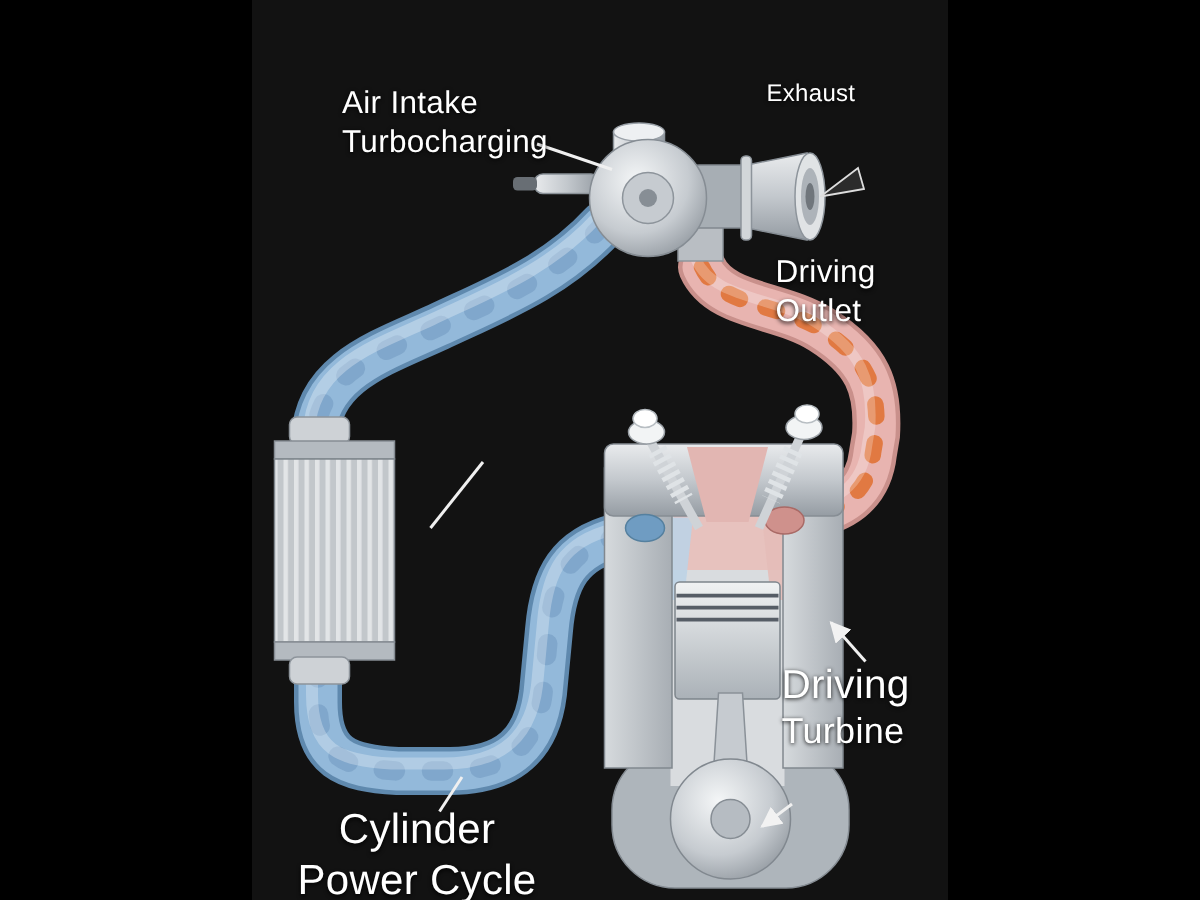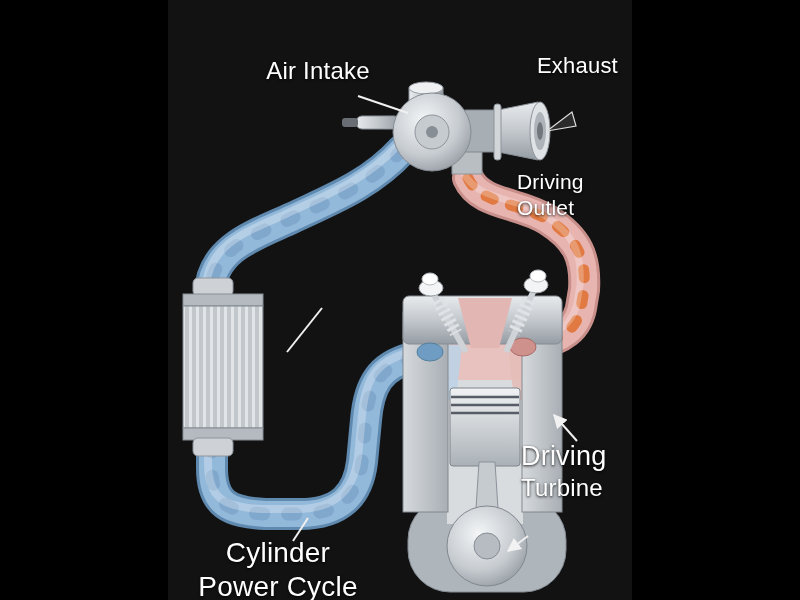--- a/index.html
+++ b/index.html
@@ -11,22 +11,22 @@
     position:absolute;left:168px;top:0;width:464px;height:600px;
     background:#121212;
   }
   svg.diagram{position:absolute;left:0;top:0;}
   .lbl{
     position:absolute;color:#fff;line-height:1.22;
     text-shadow:0 1px 3px rgba(0,0,0,.9);
     letter-spacing:.2px;
   }
   .lbl span{display:block;}
-  .lbl-air{left:228px;top:56px;width:180px;text-align:center;font-size:24px;}
-  .lbl-exh{left:537px;top:53px;font-size:22px;}
+  .lbl-air{left:228px;top:56px;width:180px;text-align:left;font-size:21px;}
+  .lbl-exh{left:511px;top:53px;font-size:16px;}
   .lbl-our{left:517px;top:169px;font-size:21px;}
   .lbl-turb{left:521px;top:440px;}
   .lbl-turb .big{font-size:27px;}
   .lbl-turb .small{font-size:24px;}
   .lbl-cyl{left:172px;top:536px;width:212px;text-align:center;font-size:28px;}
 </style>
 </head>
 <body>
 
 <div class="stage">
@@ -151,20 +151,21 @@
       <line x1="322" y1="308" x2="287" y2="352"></line>
       <line x1="293" y1="541" x2="308" y2="518"></line>
       <line x1="577" y1="441" x2="554" y2="415" marker-end="url(#arrW)"></line>
       <line x1="528" y1="536" x2="508" y2="551" marker-end="url(#arrW)"></line>
       <polygon points="547,131 572,112 576,126" fill="#2b2b2b" stroke="#dddddd" stroke-width="1.2"></polygon>
     </g>
   </svg>
 
   <div class="lbl lbl-air">
     <span>Air Intake</span>
+    <span>Turbocharging</span>
   </div>
 
   <div class="lbl lbl-exh">
     <span>Exhaust</span>
   </div>
 
   <div class="lbl lbl-our">
     <span>Driving</span>
     <span>Outlet</span>
   </div>

